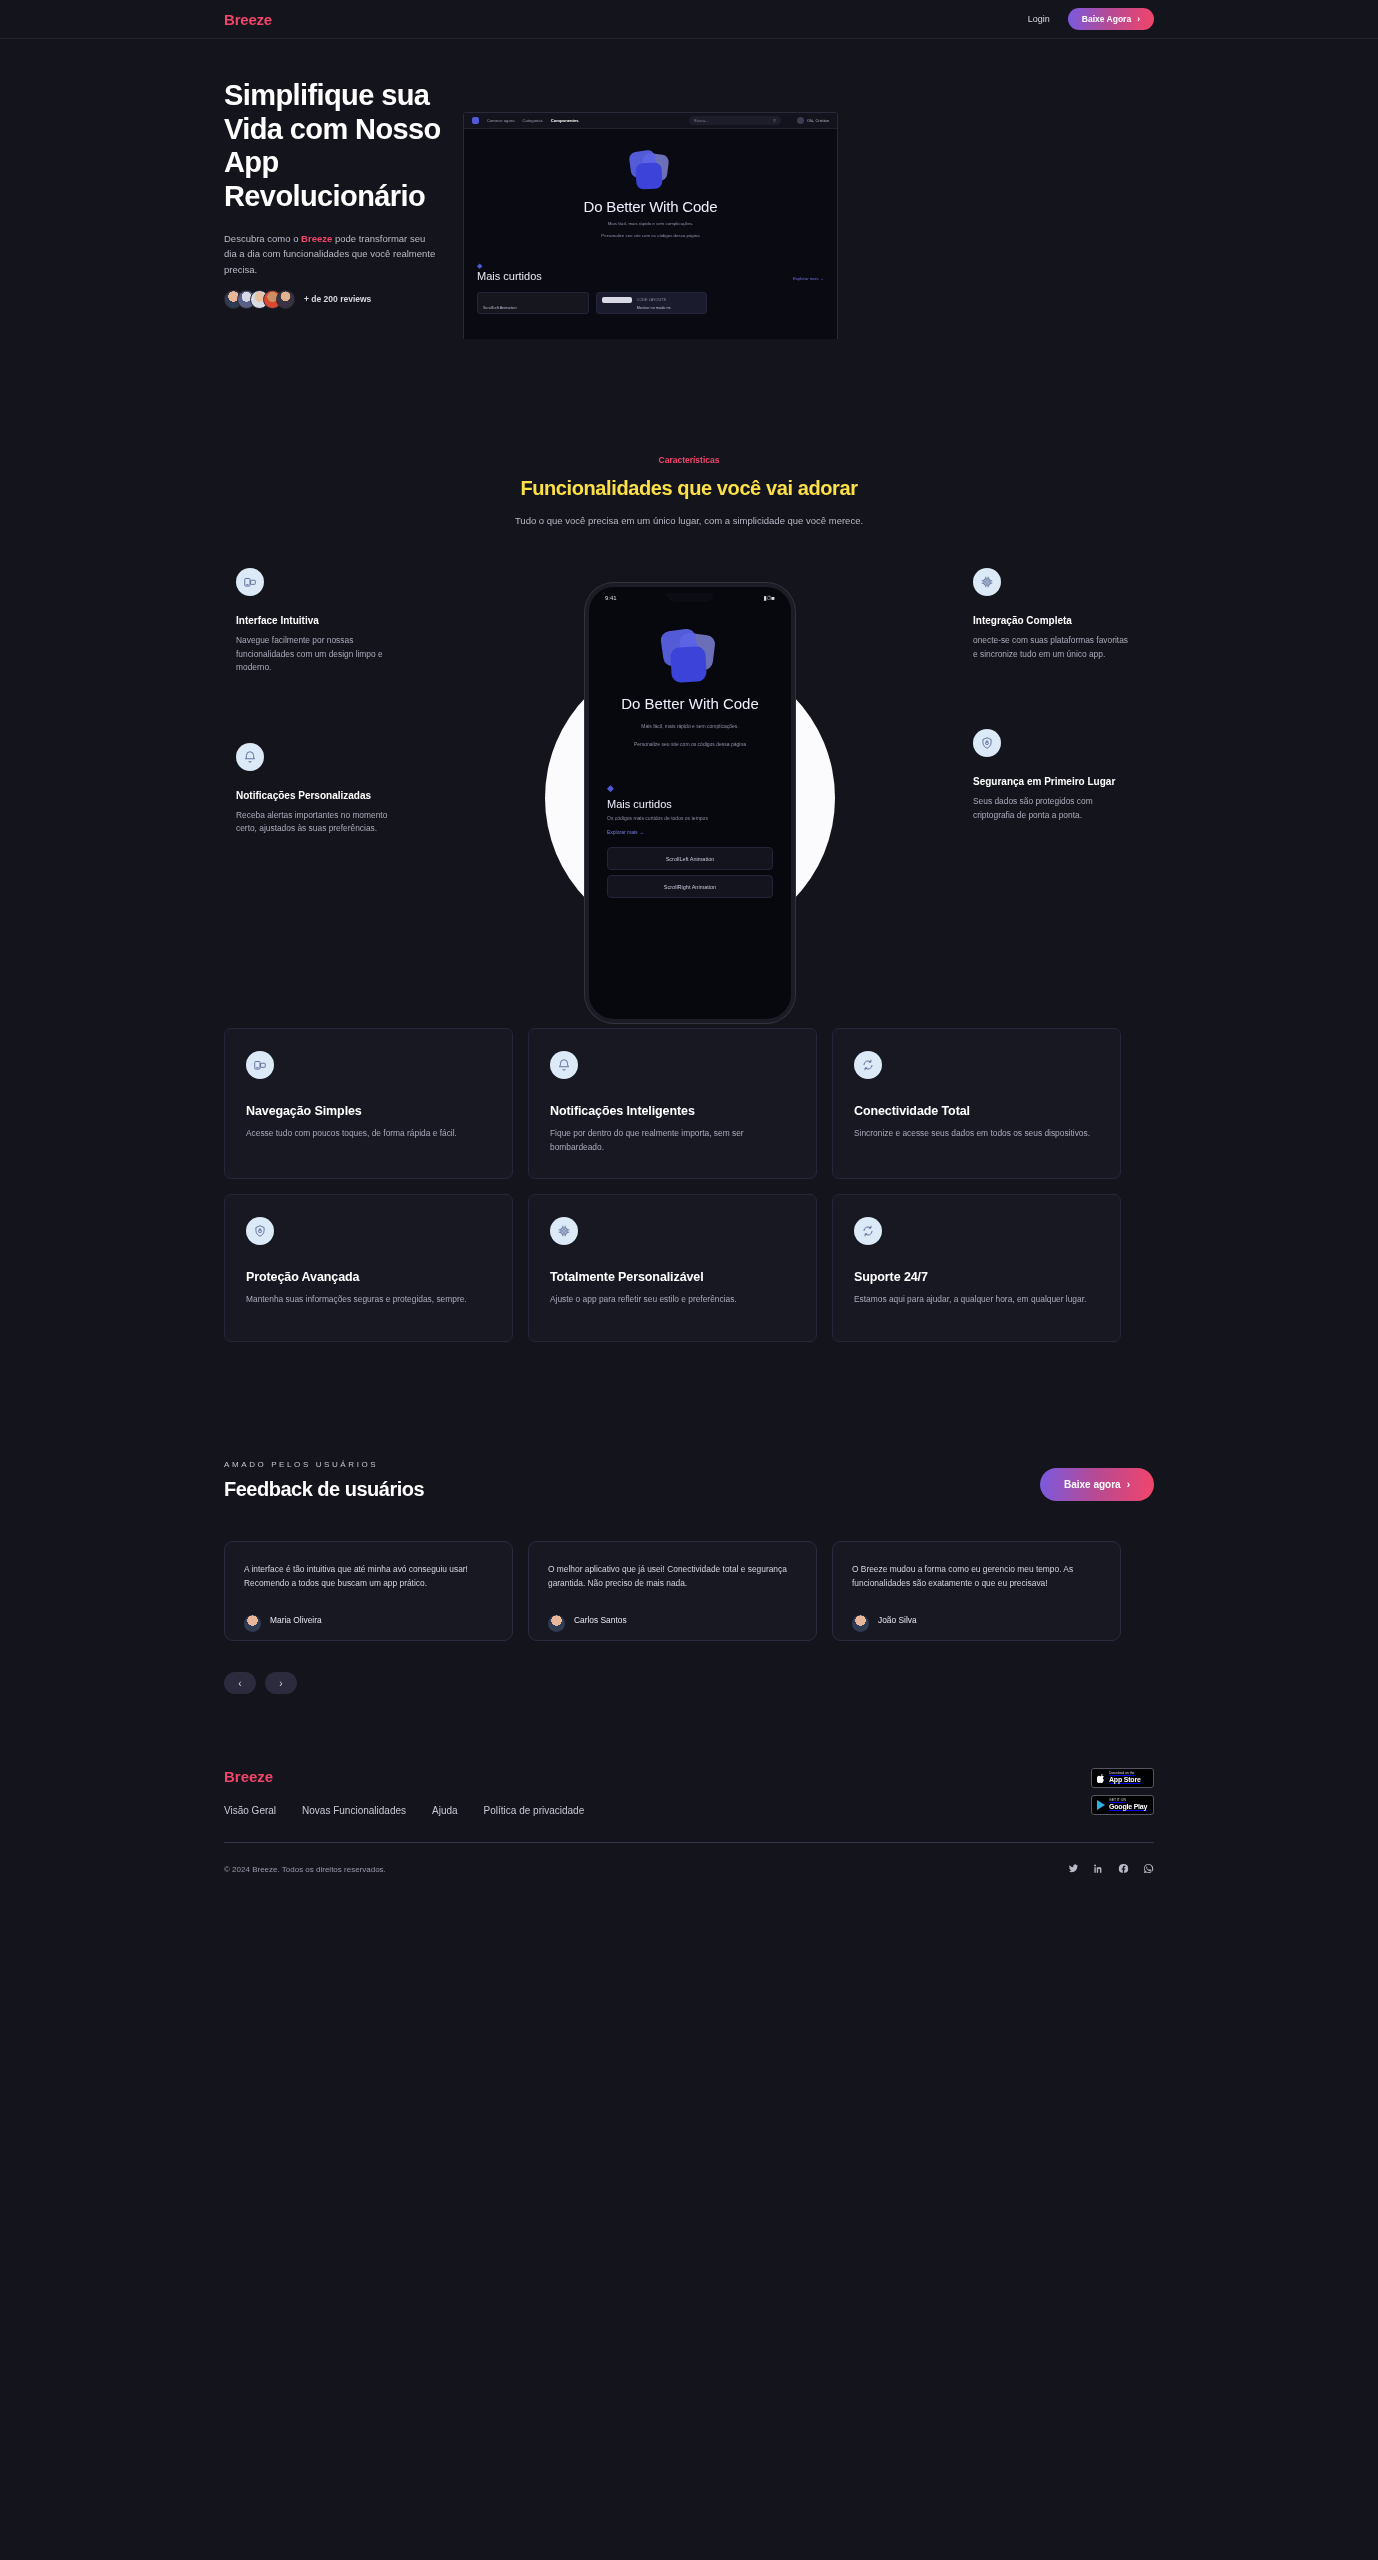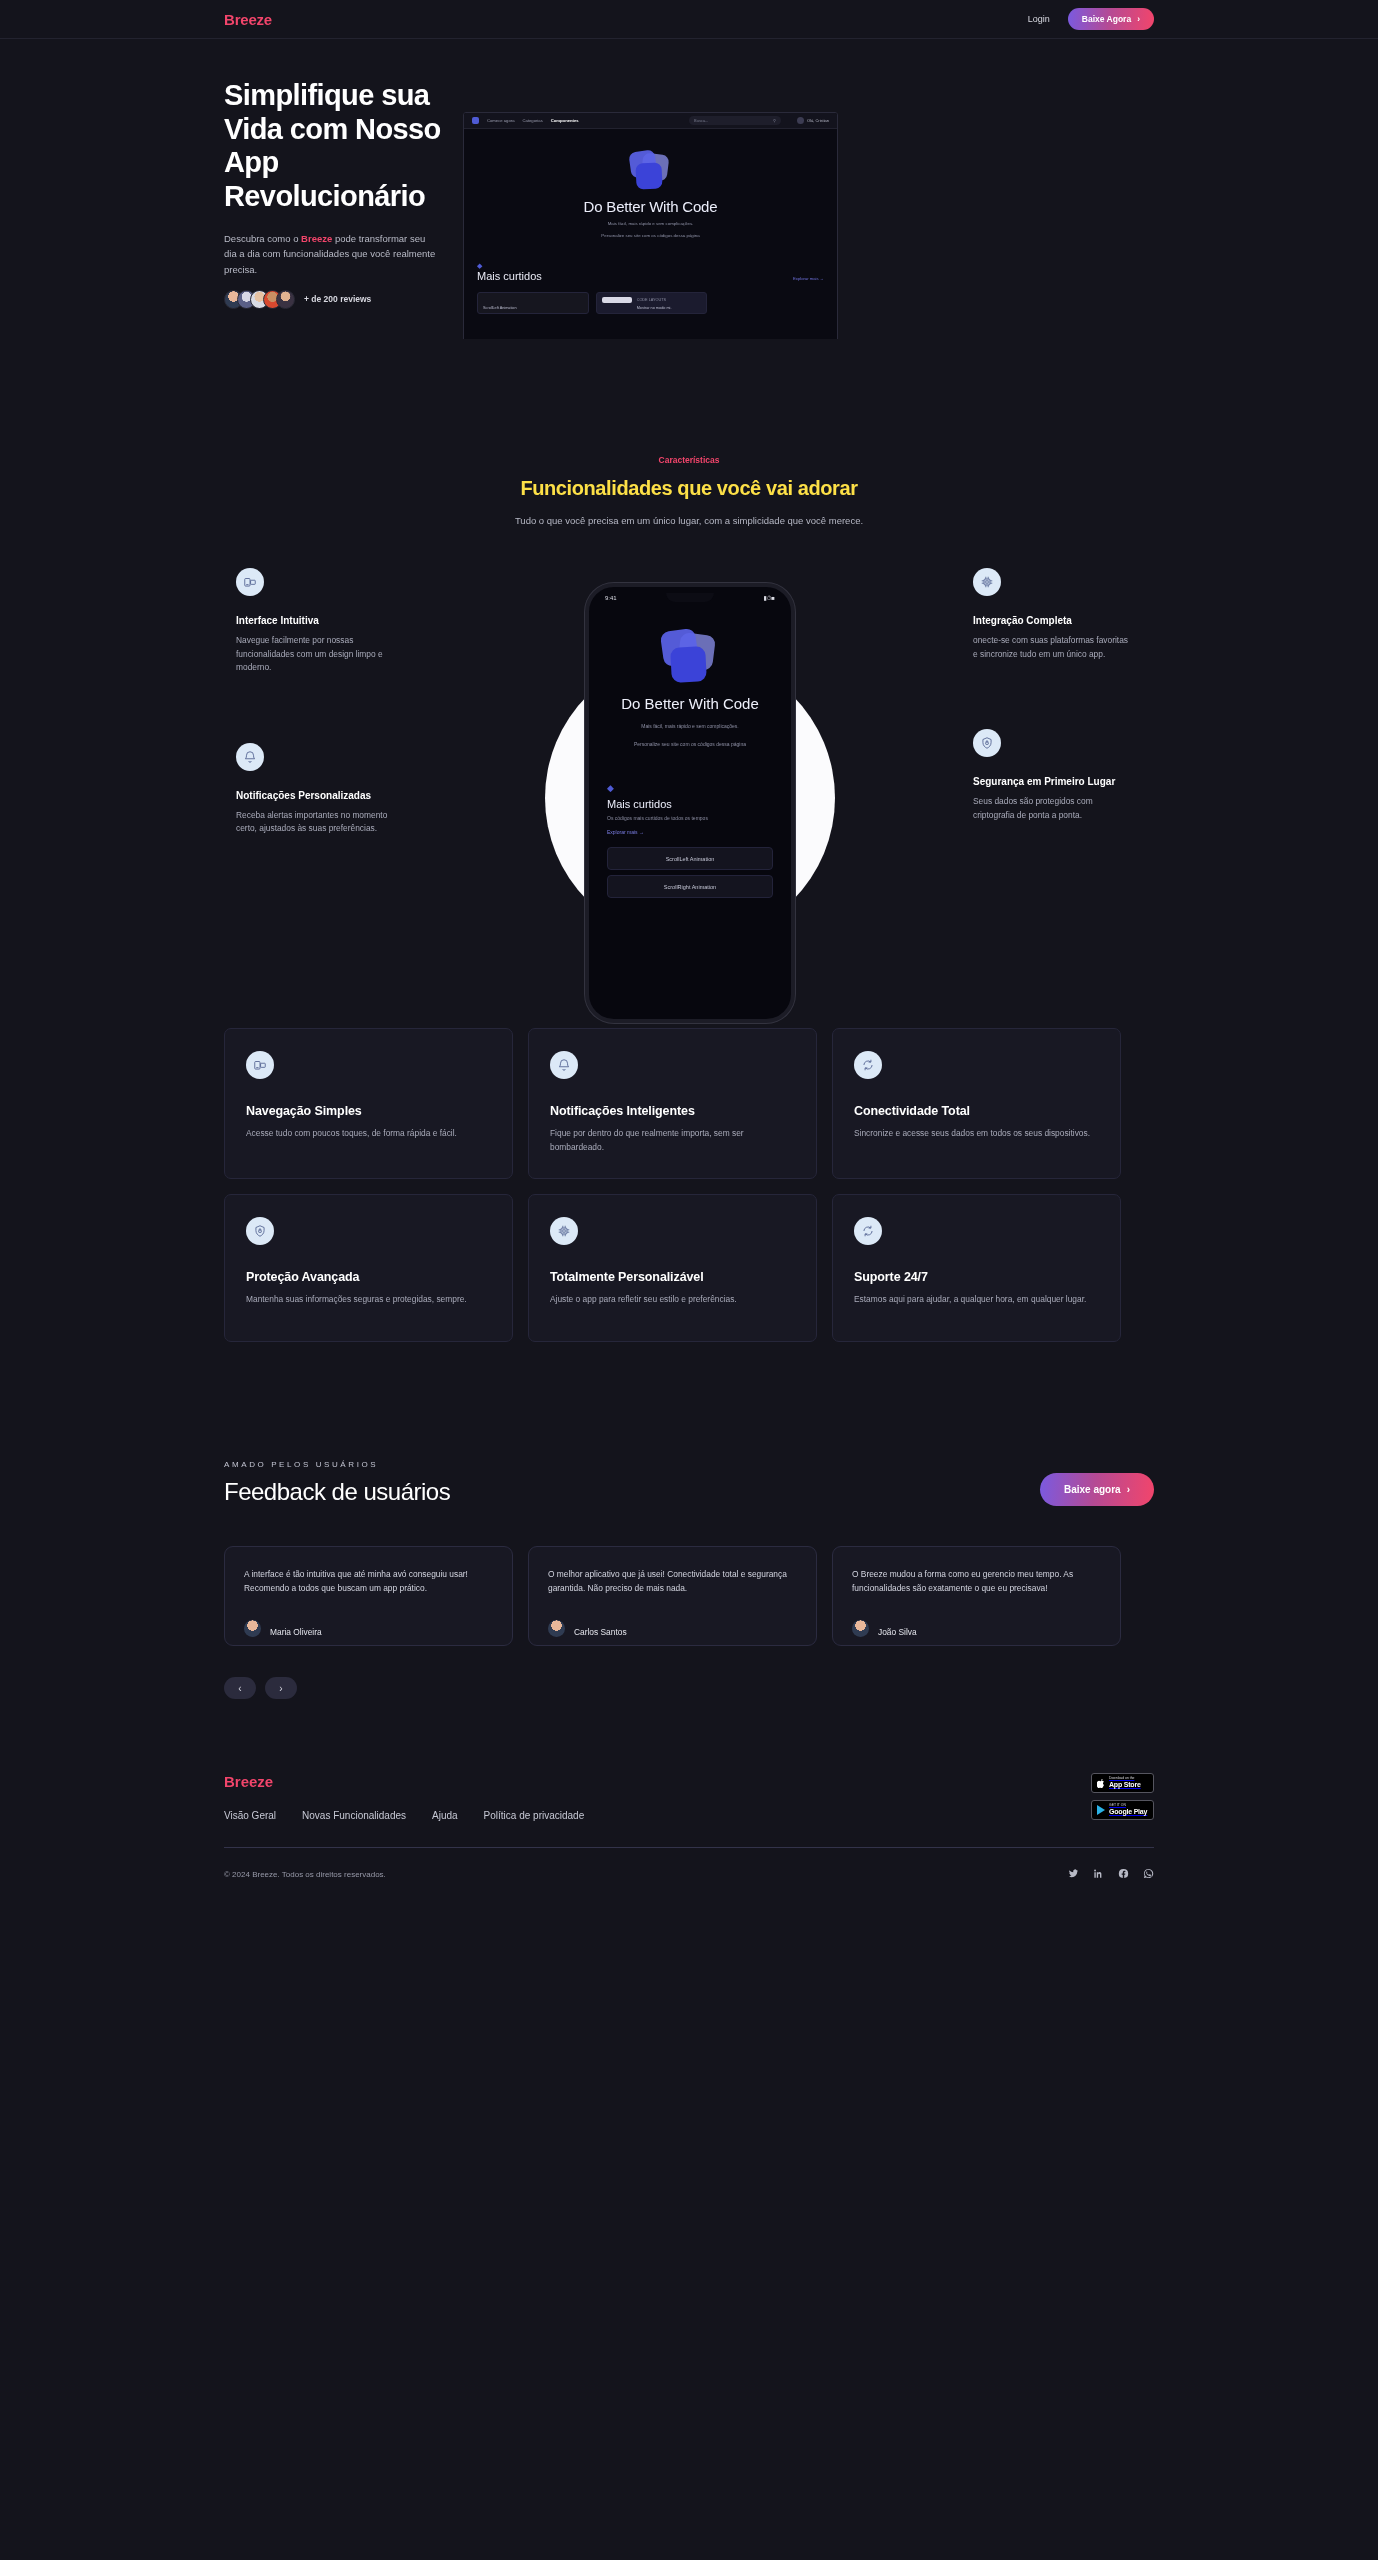--- a/index.html
+++ b/index.html
@@ -166,29 +166,29 @@
     padding:22px 21px 24px;min-height:148px;
   }
   .card .ficon{margin-bottom:25px;}
   .ctitle{font-size:12.5px;font-weight:700;color:#fff;margin-bottom:9px;letter-spacing:-.1px;}
   .cdesc{font-size:8.4px;line-height:1.62;color:#a9abba;}
 
   
   .testi{margin-top:118px;}
   .testi-head{display:flex;align-items:flex-end;justify-content:space-between;}
   .t-eyebrow{font-size:8px;letter-spacing:2.6px;color:#c3c5d2;font-weight:400;}
-  .t-title{font-size:24px;font-weight:400;color:#fff;margin-top:9px;letter-spacing:-.5px;}
+  .t-title{font-size:20px;font-weight:700;color:#fff;margin-top:9px;letter-spacing:-.5px;}
   .btn-testi{font-size:10px;padding:11px 24px;}
   .t-grid{display:grid;grid-template-columns:repeat(3,289px);gap:15px;margin-top:40px;}
   .t-card{
     background:#181823;border:1px solid #2b2b40;border-radius:9px;padding:20px 19px 8px;min-height:100px;
     display:flex;flex-direction:column;justify-content:space-between;
   }
   .t-quote{font-size:8.4px;line-height:1.68;color:#d3d5e0;}
-  .t-author{display:flex;align-items:flex-end;gap:9px;margin-top:20px;}
+  .t-author{display:flex;align-items:flex-start;gap:9px;margin-top:20px;}
   .t-av{width:17px;height:17px;border-radius:50%;flex:none;
     background:radial-gradient(circle at 50% 33%,#e8b79a 0 36%,#2f3b52 37% 100%);}
   .t-name{font-size:8.4px;color:#e4e5ec;}
   .arrows{display:flex;gap:9px;margin-top:31px;}
   .arw{
     width:32px;height:22px;border-radius:999px;background:#2b2b3d;border:none;cursor:pointer;
     color:#d6d7e0;font-size:10px;display:flex;align-items:center;justify-content:center;
     font-family:inherit;
   }
 

